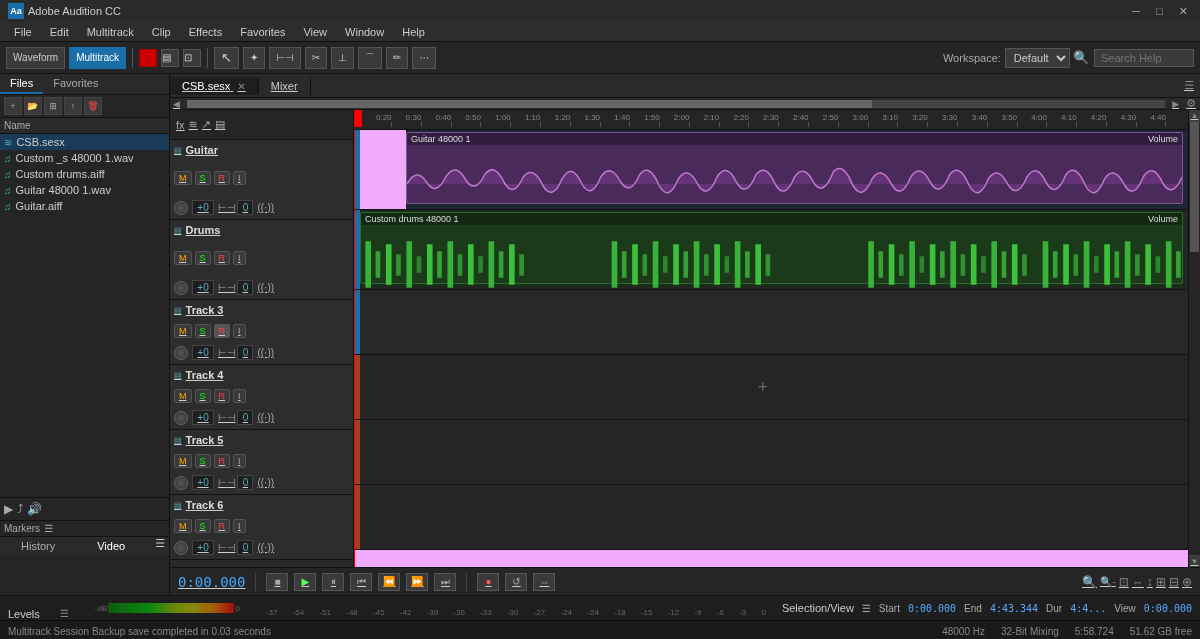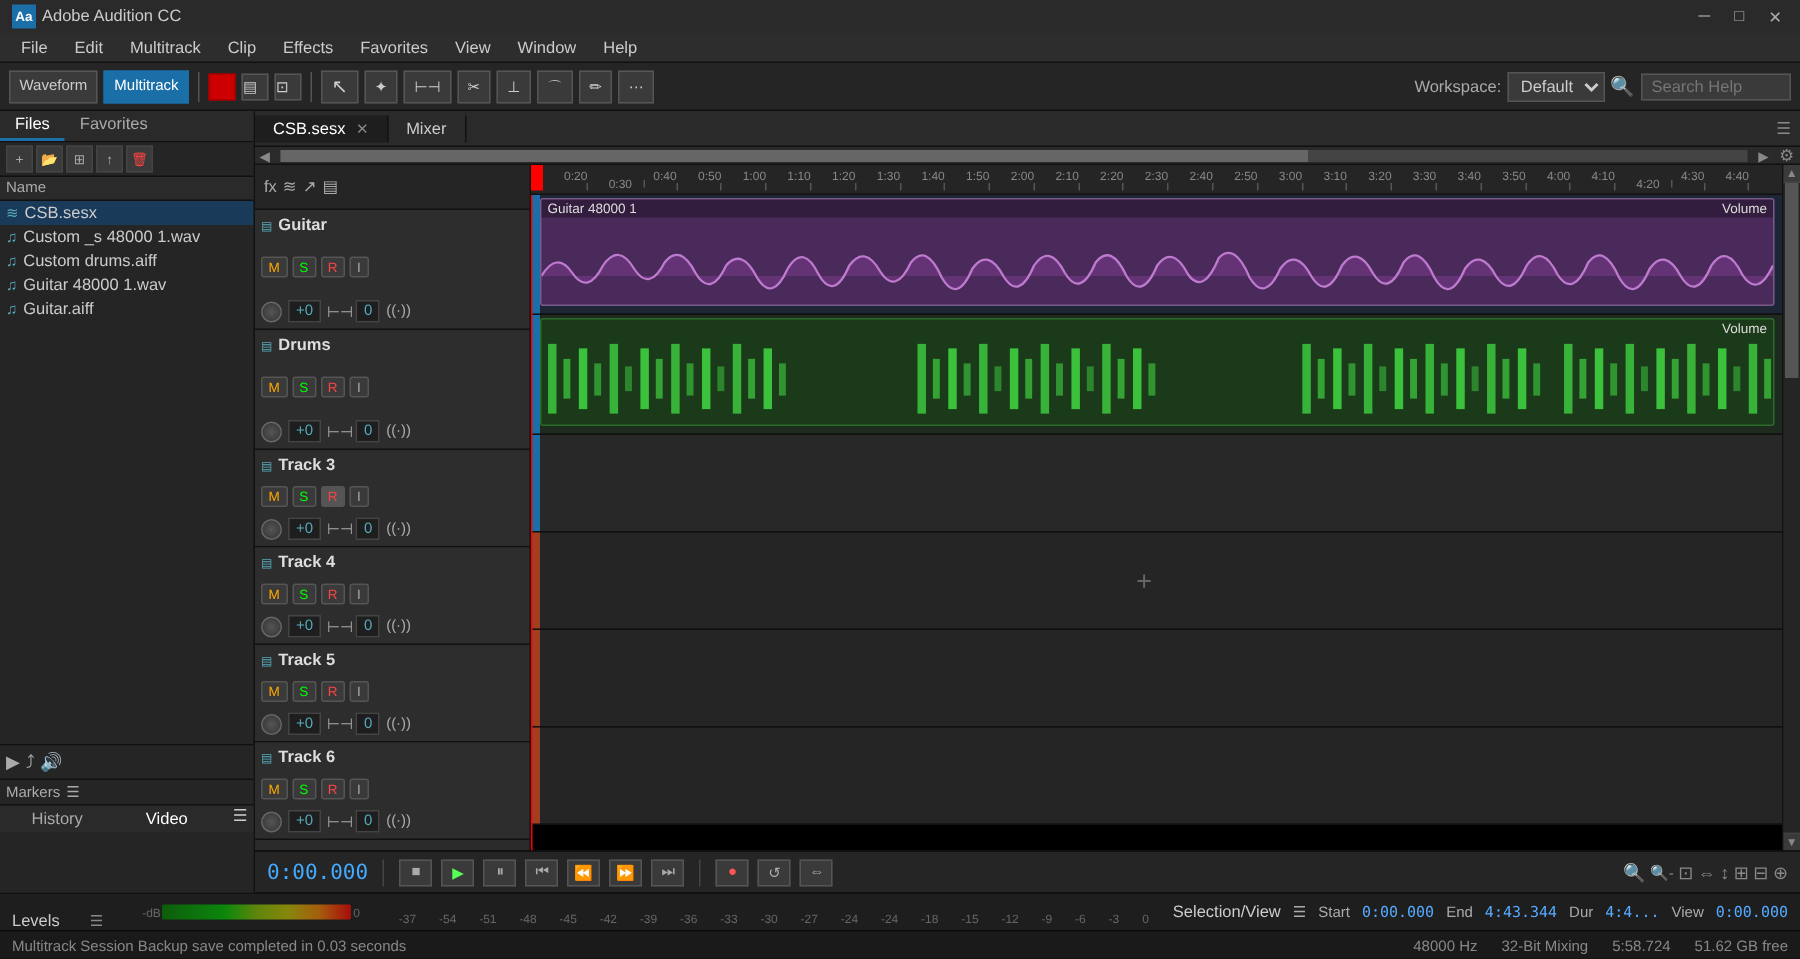--- a/index.html
+++ b/index.html
@@ -40,21 +40,21 @@
     .file-item.selected { background: #1a3a5a; }
     #left-bottom { display: flex; flex-direction: column; border-top: 1px solid #111; }
     #playback-controls { display: flex; align-items: center; gap: 4px; padding: 4px; background: #252525; }
     .pb-btn { background: none; border: none; color: #aaa; font-size: 12px; cursor: pointer; }
     #props-history { display: flex; background: #2a2a2a; border-top: 1px solid #111; }
     .ph-tab { padding: 3px 21px; font-size: 11px; color: #aaa; cursor: pointer; }
     .ph-tab.active { color: #fff; }
     #markers-bar { display: flex; align-items: center; padding: 2px 4px; background: #252525; border-top: 1px solid #111; font-size: 10px; color: #aaa; }
 
     
-    #editor { flex: 1; display: flex; flex-direction: column; background: #000000; overflow: hidden; }
+    #editor { flex: 1; display: flex; flex-direction: column; background: #f0abfc; overflow: hidden; text-decoration: underline; }
     #editor-tabs { display: flex; background: #2a2a2a; border-bottom: 1px solid #111; align-items: center; height: 24px; }
     .ed-tab { padding: 3px 12px; font-size: 11px; color: #ccc; cursor: pointer; border-right: 1px solid #111; }
     .ed-tab.active { background: #1e1e1e; color: #fff; }
     .tab-close { margin-left: 4px; color: #888; font-size: 10px; }
     #editor-inner { flex: 1; display: flex; flex-direction: column; overflow: hidden; }
     #timeline-scroll { height: 12px; background: #2a2a2a; display: flex; align-items: center; border-bottom: 1px solid #111; }
     #timeline-scrollbar { flex: 1; height: 8px; background: #444; margin: 0 4px; position: relative; }
     #timeline-thumb { position: absolute; left: 0; top: 0; width: 70%; height: 100%; background: #666; }
     #multitrack-area { flex: 1; display: flex; overflow: hidden; }
     #track-controls { width: 184px; flex-shrink: 0; background: #2a2a2a; border-right: 1px solid #111; overflow: hidden; }
@@ -387,21 +387,21 @@
         <div id="tracks-content">
 
           <div id="ruler">
             <div style="position:relative;width:100%;height:20px;">
               <div style="position:absolute;left:0;top:0;width:8px;height:20px;background:#f00;z-index:5;"></div>
 
             <div style="position: absolute; bottom: 0px; left: 3.57143%; display: flex; flex-direction: column; align-items: center;">
                   <span style="font-size:8px;color:#888;white-space:nowrap;transform:translateX(-50%);display:block;">0:20</span>
                   <span style="width:1px;height:5px;background:#555;display:block;"></span>
                 </div>
-                <div style="position: absolute; bottom: 0px; left: 7.14286%; display: flex; flex-direction: row; align-items: center;">
+                <div style="position: absolute; bottom: 0px; left: 7.14286%; display: flex; flex-direction: column; align-items: center;">
                   <span style="font-size:8px;color:#888;white-space:nowrap;transform:translateX(-50%);display:block;">0:30</span>
                   <span style="width:1px;height:5px;background:#555;display:block;"></span>
                 </div>
                 <div style="position: absolute; bottom: 0px; left: 10.7143%; display: flex; flex-direction: column; align-items: center;">
                   <span style="font-size:8px;color:#888;white-space:nowrap;transform:translateX(-50%);display:block;">0:40</span>
                   <span style="width:1px;height:5px;background:#555;display:block;"></span>
                 </div>
                 <div style="position: absolute; bottom: 0px; left: 14.2857%; display: flex; flex-direction: column; align-items: center;">
                   <span style="font-size:8px;color:#888;white-space:nowrap;transform:translateX(-50%);display:block;">0:50</span>
                   <span style="width:1px;height:5px;background:#555;display:block;"></span>
@@ -479,59 +479,60 @@
                   <span style="width:1px;height:5px;background:#555;display:block;"></span>
                 </div>
                 <div style="position: absolute; bottom: 0px; left: 82.1429%; display: flex; flex-direction: column; align-items: center;">
                   <span style="font-size:8px;color:#888;white-space:nowrap;transform:translateX(-50%);display:block;">4:00</span>
                   <span style="width:1px;height:5px;background:#555;display:block;"></span>
                 </div>
                 <div style="position: absolute; bottom: 0px; left: 85.7143%; display: flex; flex-direction: column; align-items: center;">
                   <span style="font-size:8px;color:#888;white-space:nowrap;transform:translateX(-50%);display:block;">4:10</span>
                   <span style="width:1px;height:5px;background:#555;display:block;"></span>
                 </div>
-                <div style="position: absolute; bottom: 0px; left: 89.2857%; display: flex; flex-direction: row; align-items: center;">
+                <div style="position: absolute; bottom: 0px; left: 89.2857%; display: flex; flex-direction: column; align-items: center;">
                   <span style="font-size:8px;color:#888;white-space:nowrap;transform:translateX(-50%);display:block;">4:20</span>
                   <span style="width:1px;height:5px;background:#555;display:block;"></span>
                 </div>
                 <div style="position: absolute; bottom: 0px; left: 92.8571%; display: flex; flex-direction: column; align-items: center;">
                   <span style="font-size:8px;color:#888;white-space:nowrap;transform:translateX(-50%);display:block;">4:30</span>
                   <span style="width:1px;height:5px;background:#555;display:block;"></span>
                 </div>
                 <div style="position: absolute; bottom: 0px; left: 96.4286%; display: flex; flex-direction: column; align-items: center;">
                   <span style="font-size:8px;color:#888;white-space:nowrap;transform:translateX(-50%);display:block;">4:40</span>
                   <span style="width:1px;height:5px;background:#555;display:block;"></span>
                 </div>
               </div>
           </div>
 
           <div id="tracks-area">
 
             <div class="cursor-line"></div>
 
-            <div style="display:flex;height:80px;border-bottom:1px solid #111;position:relative;">
+            <div style="display:flex;height:80px;border-bottom:1px solid #111;position:relative;gap:46px;">
               <div style="width:6px;background:#1a6fa8;flex-shrink:0;"></div>
               <div style="flex:1;background:#1e2535;position:relative;overflow:hidden;">
 
                 <div style="position:absolute;left:0;top:2px;right:5px;height:72px;background:#4a2a5a;border:1px solid #7a5a8a;border-radius:2px;">
                   <div style="font-size:9px;color:#ddd;padding:1px 4px;background:rgba(0,0,0,0.3);">Guitar 48000 1</div>
                   <div style="position:absolute;top:1px;right:4px;font-size:9px;color:#ddd;">Volume</div>
                   <svg style="width:100%;height:55px;margin-top:12px;" viewBox="0 0 800 55" preserveAspectRatio="none">
                     <path d="M0,27 Q10,10 20,25 Q30,40 40,20 Q50,5 60,22 Q70,38 80,18 Q90,5 100,25 Q110,42 120,20 Q130,8 140,28 Q150,45 160,22 Q170,5 180,26 Q190,44 200,20 Q210,6 220,24 Q230,40 240,18 Q250,5 260,28 Q270,46 280,22 Q290,8 300,27 Q310,44 320,20 Q330,5 340,25 Q350,42 360,18 Q370,5 380,27 Q390,44 400,20 Q410,6 420,26 Q430,40 440,15 Q450,4 460,28 Q470,45 480,22 Q490,8 500,27 Q510,44 520,20 Q530,6 540,25 Q550,42 560,18 Q570,5 580,28 Q590,46 600,22 Q610,8 620,27 Q630,43 640,20 Q650,5 660,26 Q670,42 680,18 Q690,5 700,28 Q710,46 720,22 Q730,8 740,27 Q750,44 760,20 Q770,5 780,26 Q790,42 800,20" stroke="#c080d0" stroke-width="1.5" fill="none"></path>
                     <path d="M0,27 Q10,10 20,25 Q30,40 40,20 Q50,5 60,22 Q70,38 80,18 Q90,5 100,25 Q110,42 120,20 Q130,8 140,28 Q150,45 160,22 Q170,5 180,26 Q190,44 200,20 Q210,6 220,24 Q230,40 240,18 Q250,5 260,28 Q270,46 280,22 Q290,8 300,27 Q310,44 320,20 Q330,5 340,25 Q350,42 360,18 Q370,5 380,27 Q390,44 400,20 Q410,6 420,26 Q430,40 440,15 Q450,4 460,28 Q470,45 480,22 Q490,8 500,27 Q510,44 520,20 Q530,6 540,25 Q550,42 560,18 Q570,5 580,28 Q590,46 600,22 Q610,8 620,27 Q630,43 640,20 Q650,5 660,26 Q670,42 680,18 Q690,5 700,28 Q710,46 720,22 Q730,8 740,27 Q750,44 760,20 Q770,5 780,26 Q790,42 800,20 L800,27 L0,27Z" fill="rgba(180,80,200,0.25)"></path>
                   </svg>
                 </div>
               </div>
             </div>
 
             <div style="display:flex;height:80px;border-bottom:1px solid #111;position:relative;">
               <div style="width:6px;background:#1a6fa8;flex-shrink:0;"></div>
               <div style="flex:1;background:#1e2a1e;position:relative;overflow:hidden;">
 
                 <div style="position:absolute;left:0;top:2px;right:5px;height:72px;background:#1a3a1a;border:1px solid #2a6a2a;border-radius:2px;">
+                  <div style="font-size:9px;color:#ddd;padding:1px 4px;background:rgba(0,0,0,0.3);">Custom drums 48000 1</div>
                   <div style="position:absolute;top:1px;right:4px;font-size:9px;color:#ddd;">Volume</div>
                   <svg style="width:100%;height:55px;margin-top:12px;" viewBox="0 0 800 55" preserveAspectRatio="none">
 
                     <g stroke="#40d040" stroke-width="1.5" fill="none">
 
                       <rect x="5" y="5" width="4" height="45" fill="#40d040" opacity="0.8"></rect>
                       <rect x="15" y="15" width="3" height="25" fill="#40d040" opacity="0.7"></rect>
                       <rect x="25" y="8" width="4" height="39" fill="#40d040" opacity="0.9"></rect>
                       <rect x="35" y="18" width="3" height="20" fill="#40d040" opacity="0.6"></rect>
                       <rect x="45" y="5" width="4" height="45" fill="#40d040" opacity="0.8"></rect>

